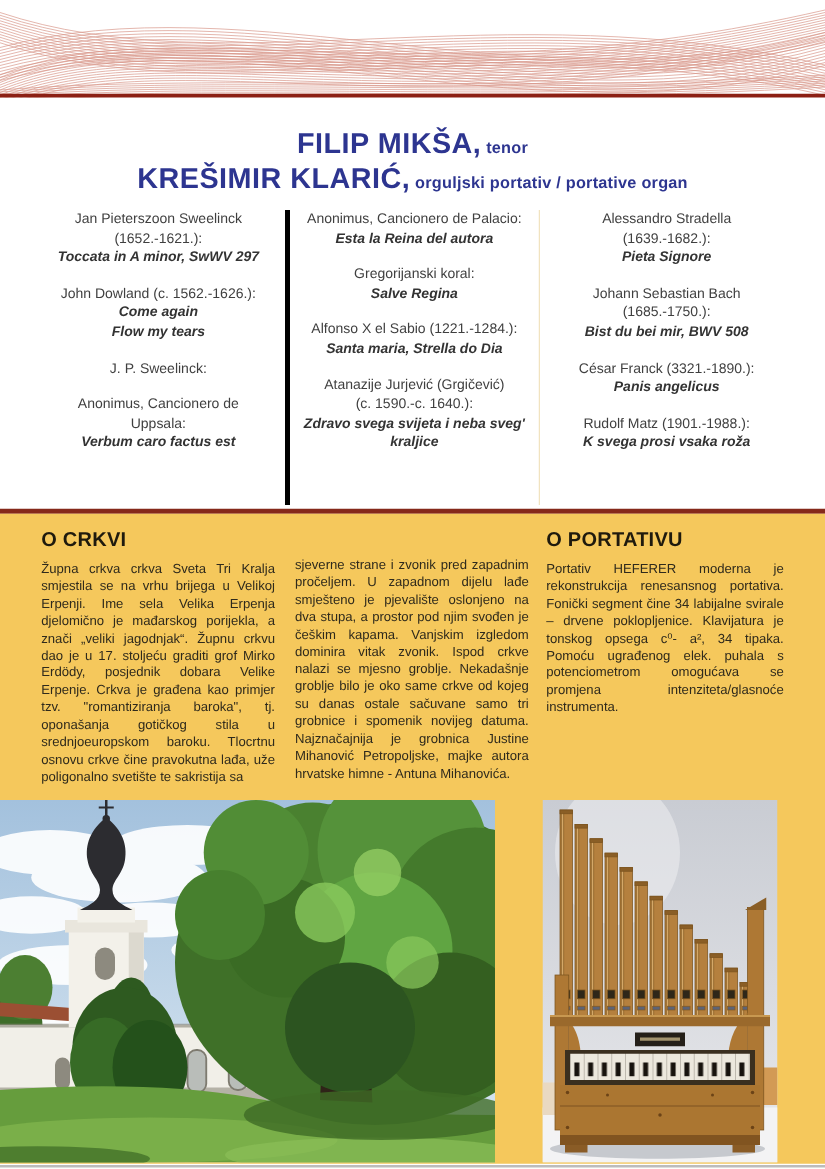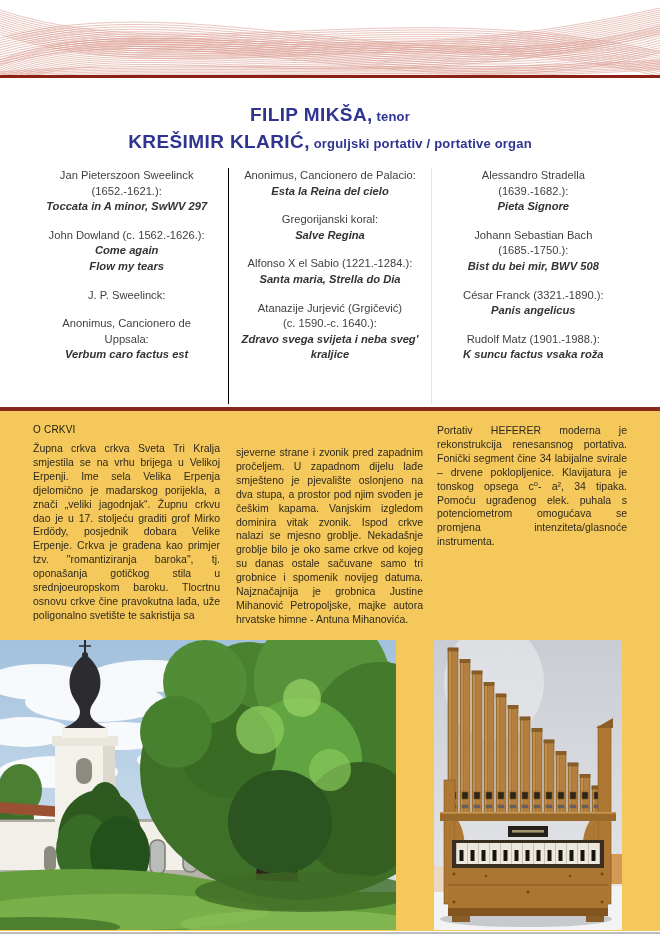--- a/index.html
+++ b/index.html
@@ -6,37 +6,37 @@
   .page{
     position:relative;width:660px;height:935px;overflow:hidden;background:#ffffff;
     font-family:"Liberation Sans","DejaVu Sans",sans-serif;
   }
   
   .top-band{position:absolute;left:0;top:0;width:660px;height:78px;}
   .top-rule{position:absolute;left:0;top:75px;width:660px;height:3px;background:#8c2014;}
   
   .titles{position:absolute;left:0;top:102px;width:660px;text-align:center;color:#2d3590;}
   .title-line{line-height:25px;white-space:nowrap;}
-  .t-big{font-size:19px;font-weight:bold;letter-spacing:.4px;}
+  .t-big{font-size:23px;font-weight:bold;letter-spacing:.4px;}
   .t-small{font-size:13px;font-weight:bold;letter-spacing:.2px;}
   
   .program{
     position:absolute;left:25px;top:168px;width:610px;height:236px;
     display:grid;grid-template-columns:1fr 1fr 1fr;
   }
   .prog-col{padding:0 6px;text-align:center;color:#3f3f3f;font-size:11.2px;line-height:15.6px;}
-  .prog-col.mid{border-left:1px solid #000000;border-right:1px solid #f1e3c0;}
+  .prog-col.mid{border-left:4px solid #000000;border-right:1px solid #f1e3c0;}
   .prog-item{margin-bottom:13px;}
   .composer{white-space:pre-line;}
   .piece{white-space:pre-line;font-weight:bold;font-style:italic;color:#333333;}
   
   .mid-rule{position:absolute;left:0;top:407px;width:660px;height:4px;background:#85291a;}
   .yellow{position:absolute;left:0;top:411px;width:660px;height:520px;background:#f5c85c;}
   .about-col{position:absolute;top:424px;color:#2f2a1c;}
-  .about-col h3{margin:0 0 7px 0;font-size:10px;font-weight:normal;color:#1f1a0d;letter-spacing:.2px;}
+  .about-col h3{margin:0 0 7px 0;font-size:16px;font-weight:bold;color:#1f1a0d;letter-spacing:.2px;}
   .about-col .h-spacer{height:22px;}
   .about-col p{margin:0;font-size:10.5px;line-height:13.9px;text-align:justify;}
   #about-c1{left:33px;width:187px;}
   #about-c2{left:236px;width:187px;}
   #about-c3{left:437px;width:190px;}
   
   .photo{position:absolute;display:block;}
   #church-photo{left:0;top:640px;}
   #organ-photo{left:434px;top:640px;}
   .bottom-line{position:absolute;left:0;top:932px;width:660px;height:2px;background:#bcbcbc;}
@@ -131,21 +131,21 @@
         </div>
         <div class="prog-item">
           <div class="composer">Anonimus, Cancionero de
 Uppsala:</div>
           <div class="piece">Verbum caro factus est</div>
         </div>
       </div>
       <div class="prog-col mid">
         <div class="prog-item">
           <div class="composer">Anonimus, Cancionero de Palacio:</div>
-          <div class="piece">Esta la Reina del cielo</div>
+          <div class="piece">Esta la Reina del autora</div>
         </div>
         <div class="prog-item">
           <div class="composer">Gregorijanski koral:</div>
           <div class="piece">Salve Regina</div>
         </div>
         <div class="prog-item">
           <div class="composer">Alfonso X el Sabio (1221.-1284.):</div>
           <div class="piece">Santa maria, Strella do Dia</div>
         </div>
         <div class="prog-item">
@@ -165,37 +165,38 @@
           <div class="composer">Johann Sebastian Bach
 (1685.-1750.):</div>
           <div class="piece">Bist du bei mir, BWV 508</div>
         </div>
         <div class="prog-item">
           <div class="composer">César Franck (3321.-1890.):</div>
           <div class="piece">Panis angelicus</div>
         </div>
         <div class="prog-item">
           <div class="composer">Rudolf Matz (1901.-1988.):</div>
-          <div class="piece">K suncu factus vsaka roža</div>
+          <div class="piece">K svega prosi vsaka roža</div>
         </div>
       </div>
     </section>
 
   <div class="mid-rule"></div>
   <div class="yellow"></div>
 
   <div class="about-col" id="about-c1">
     <h3>O CRKVI</h3>
     <p>Župna crkva crkva Sveta Tri Kralja smjestila se na vrhu brijega u Velikoj Erpenji. Ime sela Velika Erpenja djelomično je mađarskog porijekla, a znači „veliki jagodnjak“. Župnu crkvu dao je u 17. stoljeću graditi grof Mirko Erdödy, posjednik dobara Velike Erpenje. Crkva je građena kao primjer tzv. "romantiziranja baroka", tj. oponašanja gotičkog stila u srednjoeuropskom baroku. Tlocrtnu osnovu crkve čine pravokutna lađa, uže poligonalno svetište te sakristija sa</p>
   </div>
   <div class="about-col" id="about-c2">
     <div class="h-spacer"></div>
     <p>sjeverne strane i zvonik pred zapadnim pročeljem. U zapadnom dijelu lađe smješteno je pjevalište oslonjeno na dva stupa, a prostor pod njim svođen je češkim kapama. Vanjskim izgledom dominira vitak zvonik. Ispod crkve nalazi se mjesno groblje. Nekadašnje groblje bilo je oko same crkve od kojeg su danas ostale sačuvane samo tri grobnice i spomenik novijeg datuma. Najznačajnija je grobnica Justine Mihanović Petropoljske, majke autora hrvatske himne - Antuna Mihanovića.</p>
   </div>
   <div class="about-col" id="about-c3">
+    <h3>O PORTATIVU</h3>
     <p>Portativ HEFERER moderna je rekonstrukcija renesansnog portativa. Fonički segment čine 34 labijalne svirale – drvene poklopljenice. Klavijatura je tonskog opsega c⁰- a², 34 tipaka. Pomoću ugrađenog elek. puhala s potenciometrom omogućava se promjena intenziteta/glasnoće instrumenta.</p>
   </div>
 
   <svg class="photo" id="church-photo" width="396" height="290" viewBox="0 0 396 290">
     <defs>
       <linearGradient id="sky" x1="0" y1="0" x2="0" y2="1">
         <stop offset="0" stop-color="#a3c1dd"></stop>
           <stop offset="1" stop-color="#dbe8f2"></stop>
       </linearGradient>
     </defs>

